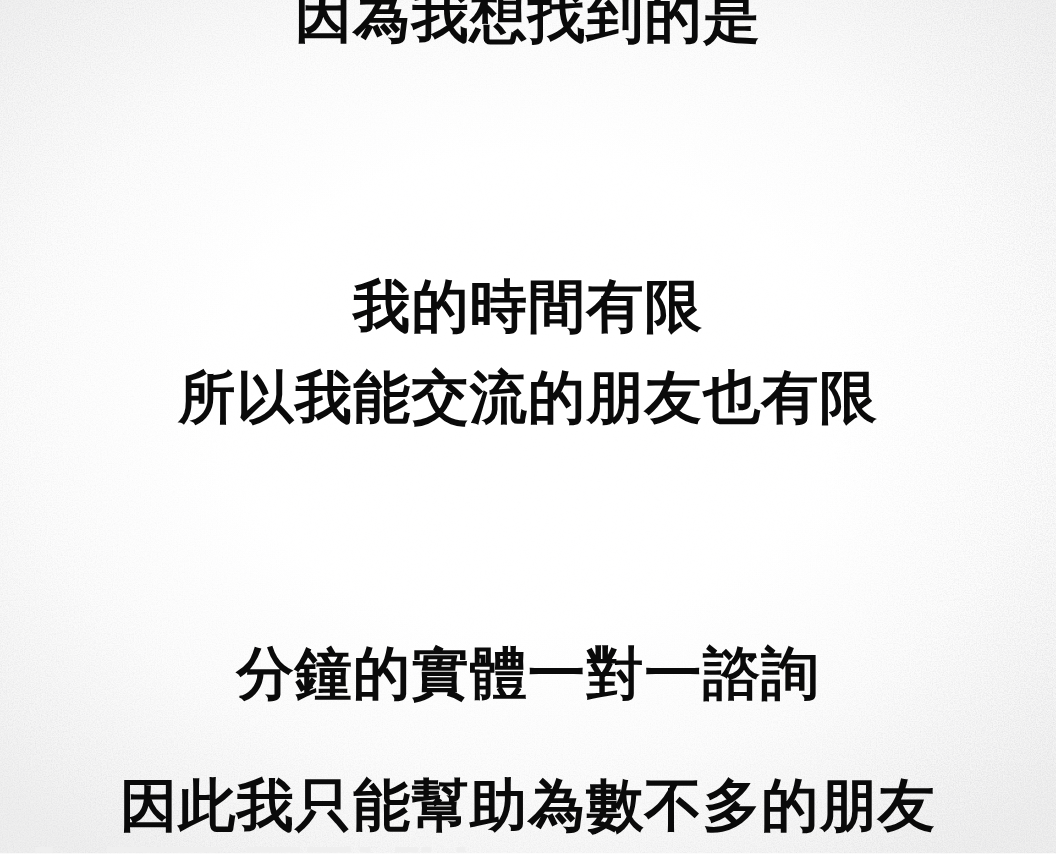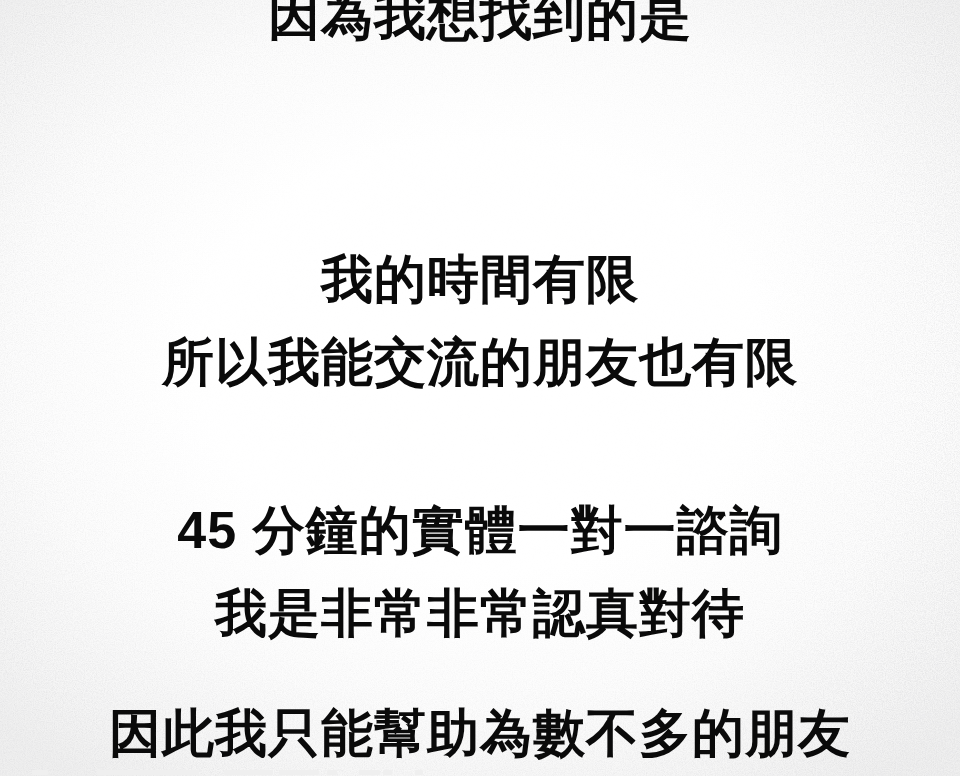--- a/index.html
+++ b/index.html
@@ -88,22 +88,21 @@
     <rect width="960" height="776" filter="url(#nz)" mask="url(#fadeMask)"></rect>
     <rect width="960" height="776" filter="url(#nz)" mask="url(#rightMask)" opacity="0.65"></rect>
   </svg>
 
   <div class="text-layer">
     <div class="line l1">因為我想找到的是</div>
 
     <div class="line l4">所以我能交流的朋友也有限</div>
     <div class="line l3">我的時間有限</div>
 
-    <div class="line l5">45 分鐘的實體一對一諮詢</div>
-    <div class="line l6">我是非常非常認真對待</div>
+    <div class="line l6">分鐘的實體一對一諮詢</div>
     <div class="line l7">因此我只能幫助為數不多的朋友</div>
   </div>
 
   <div class="clip-row">
       <span class="seg" style="left: 32px; width: 16px;"></span>
       <span class="seg" style="left: 97px; width: 102px;"></span>
       <span class="seg" style="left: 224px; width: 49px;"></span>
       <span class="seg" style="left: 279px; width: 40px;"></span>
       <span class="seg" style="left: 327px; width: 10px;"></span>
       <span class="seg" style="left: 359px; width: 21px;"></span>

